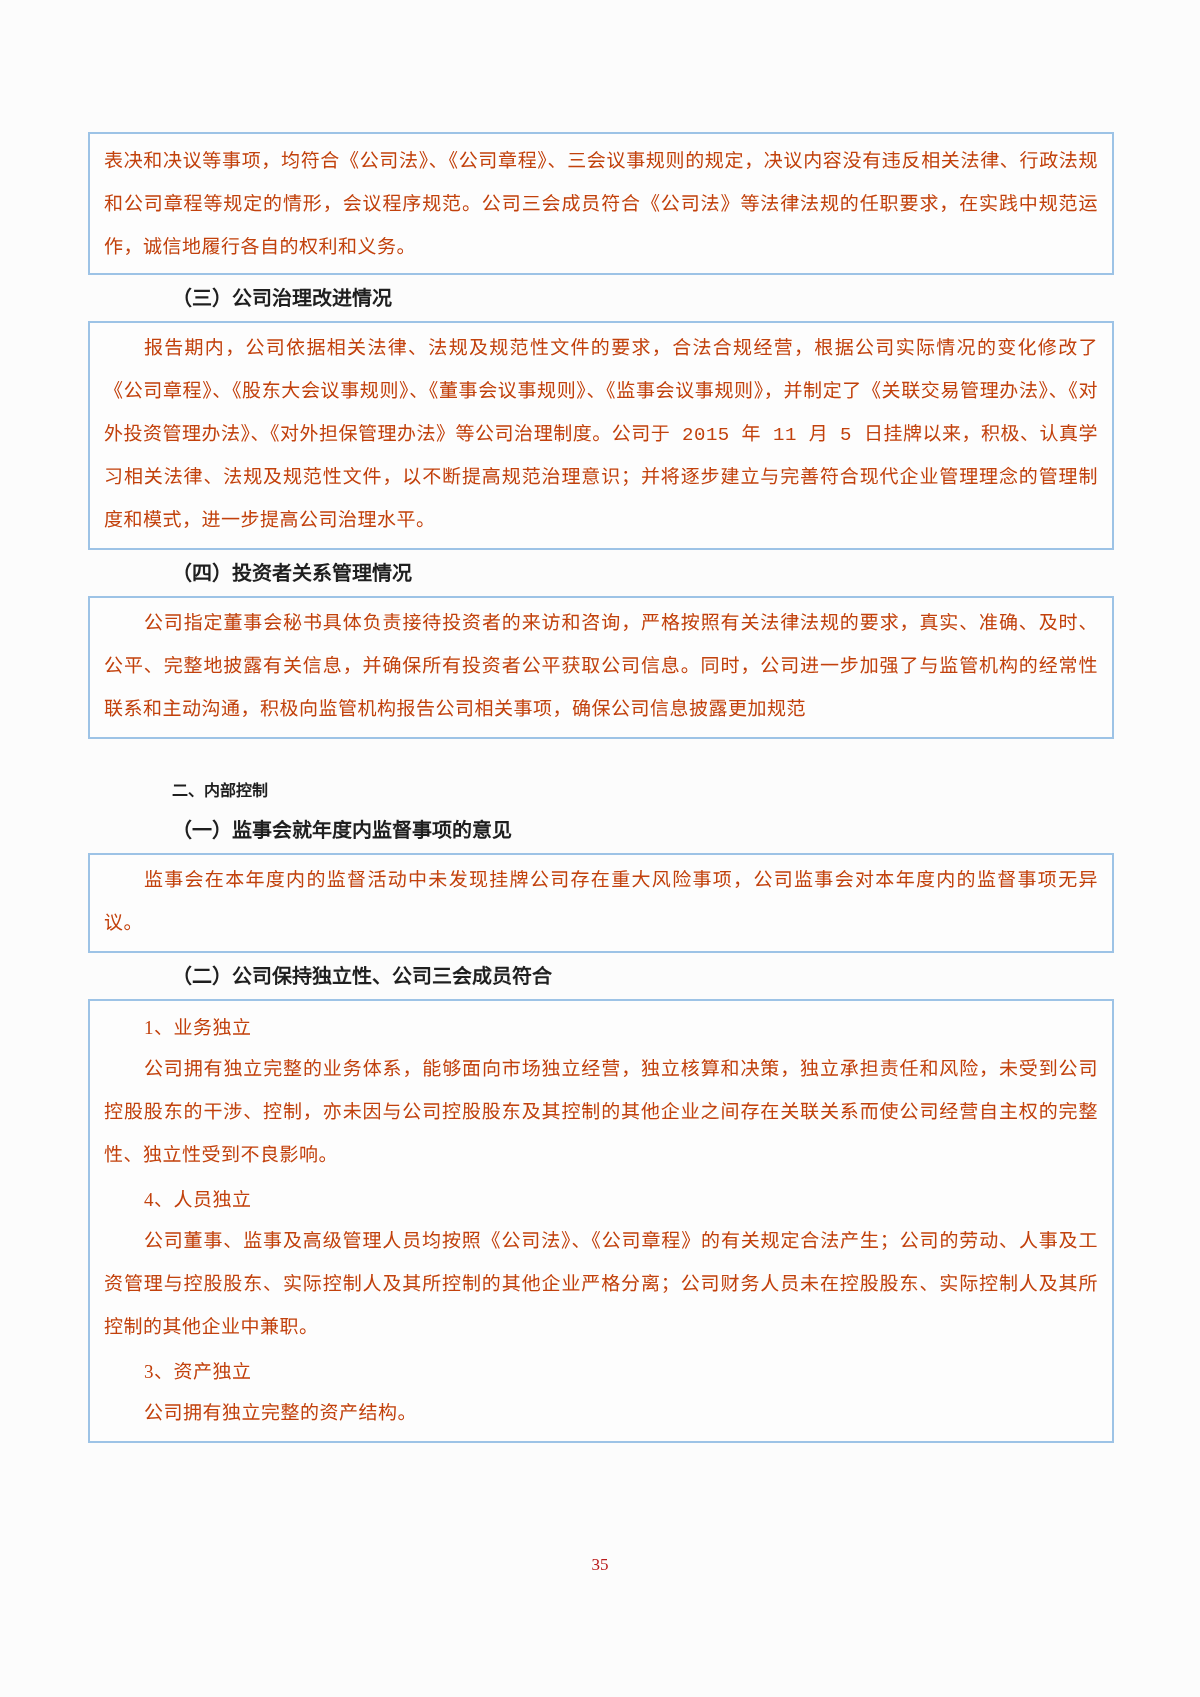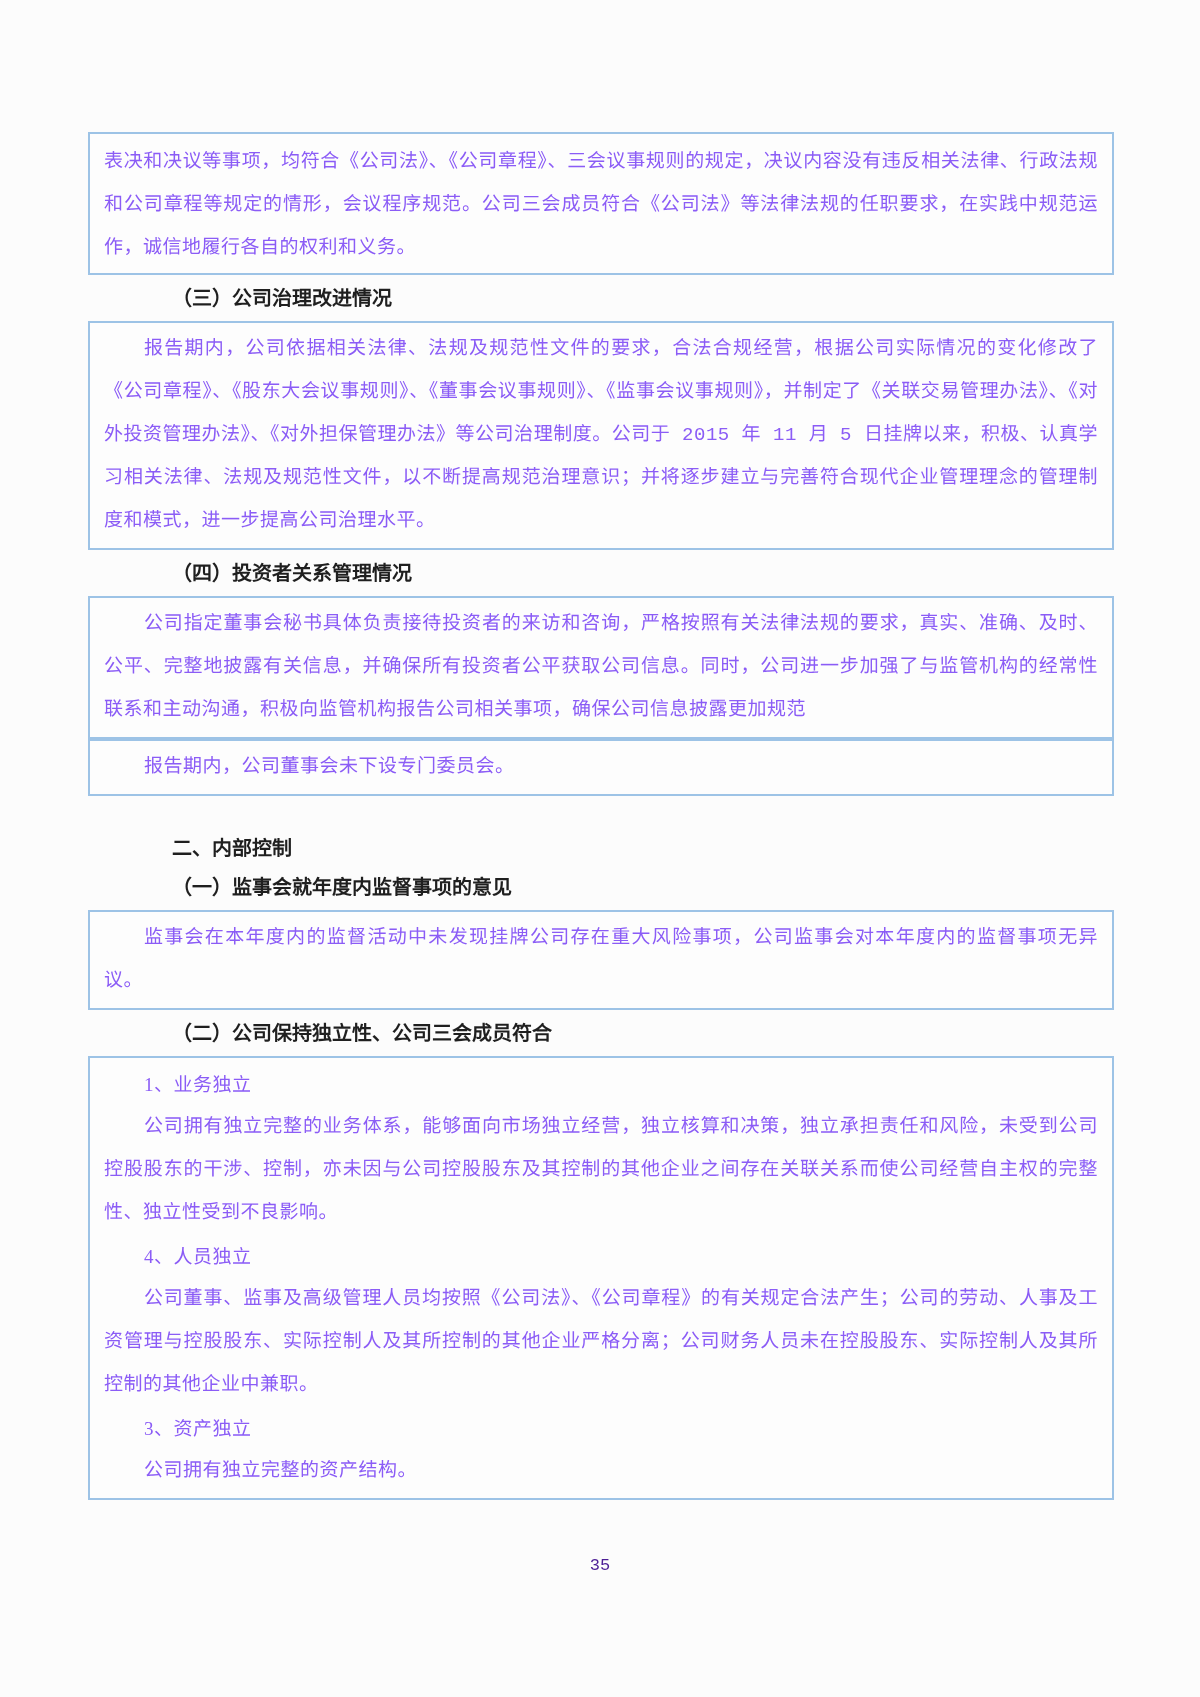--- a/index.html
+++ b/index.html
@@ -25,53 +25,53 @@
   .box {
     border: 2px solid #9dc3e6;
     background: #fdfdfd;
     padding: 5px 14px;
     box-sizing: border-box;
   }
   .body-text {
     margin: 0;
     font-size: 19px;
     line-height: 43px;
-    color: #8b5cf6;
+    color: #c2410c;
     text-align: justify;
     letter-spacing: 0.5px;
   }
   .indent { text-indent: 2.1em; font-family: Liberation Mono, monospace; }
   .sub-heading {
     margin: 6px 0;
     padding-left: 84px;
     font-family: "Liberation Sans", "DejaVu Sans", sans-serif;
     font-size: 20px;
     font-weight: bold;
     color: #1f1f1f;
     line-height: 34px;
   }
   .section-heading {
     margin: 36px 0 2px 0;
     padding-left: 84px;
     font-family: "Liberation Sans", "DejaVu Sans", sans-serif;
-    font-size: 20px;
+    font-size: 16px;
     font-weight: bold;
     color: #1f1f1f;
     line-height: 32px;
   }
   .item-title { text-indent: 2.1em; }
   .page-number {
     position: absolute;
     left: 0;
     right: 0;
     bottom: 122px;
     text-align: center;
-    font-family: Liberation Mono, monospace;
+    font-family: Liberation Serif, serif;
     font-size: 17px;
-    color: #4c1d95;
+    color: #b91c1c;
   }
 </style>
 </head>
 <body>
 
 <div class="page">
   <div class="content">
 
     <section class="box">
       <p class="body-text">表决和决议等事项，均符合《公司法》、《公司章程》、三会议事规则的规定，决议内容没有违反相关法律、行政法规和公司章程等规定的情形，会议程序规范。公司三会成员符合《公司法》等法律法规的任职要求，在实践中规范运作，诚信地履行各自的权利和义务。</p>
@@ -83,23 +83,20 @@
       <p class="body-text indent">报告期内，公司依据相关法律、法规及规范性文件的要求，合法合规经营，根据公司实际情况的变化修改了《公司章程》、《股东大会议事规则》、《董事会议事规则》、《监事会议事规则》，并制定了《关联交易管理办法》、《对外投资管理办法》、《对外担保管理办法》等公司治理制度。公司于 2015 年 11 月 5 日挂牌以来，积极、认真学习相关法律、法规及规范性文件，以不断提高规范治理意识；并将逐步建立与完善符合现代企业管理理念的管理制度和模式，进一步提高公司治理水平。</p>
     </section>
 
     <h3 class="sub-heading">（四）投资者关系管理情况</h3>
 
     <section class="box">
       <p class="body-text indent">公司指定董事会秘书具体负责接待投资者的来访和咨询，严格按照有关法律法规的要求，真实、准确、及时、公平、完整地披露有关信息，并确保所有投资者公平获取公司信息。同时，公司进一步加强了与监管机构的经常性联系和主动沟通，积极向监管机构报告公司相关事项，确保公司信息披露更加规范</p>
     </section>
 
 
-    <section class="box">
-      <p class="body-text indent">报告期内，公司董事会未下设专门委员会。</p>
-    </section>
 
     <h2 class="section-heading">二、内部控制</h2>
 
     <h3 class="sub-heading">（一）监事会就年度内监督事项的意见</h3>
 
     <section class="box">
       <p class="body-text indent">监事会在本年度内的监督活动中未发现挂牌公司存在重大风险事项，公司监事会对本年度内的监督事项无异议。</p>
     </section>
 
     <h3 class="sub-heading">（二）公司保持独立性、公司三会成员符合</h3>

